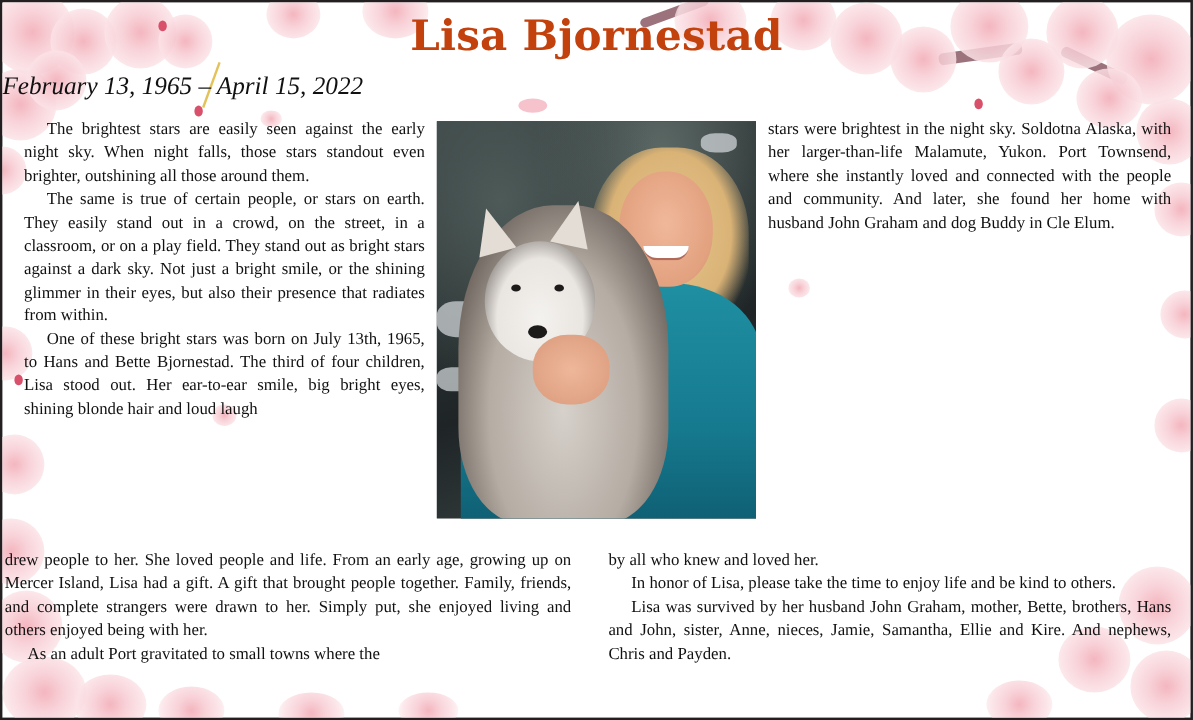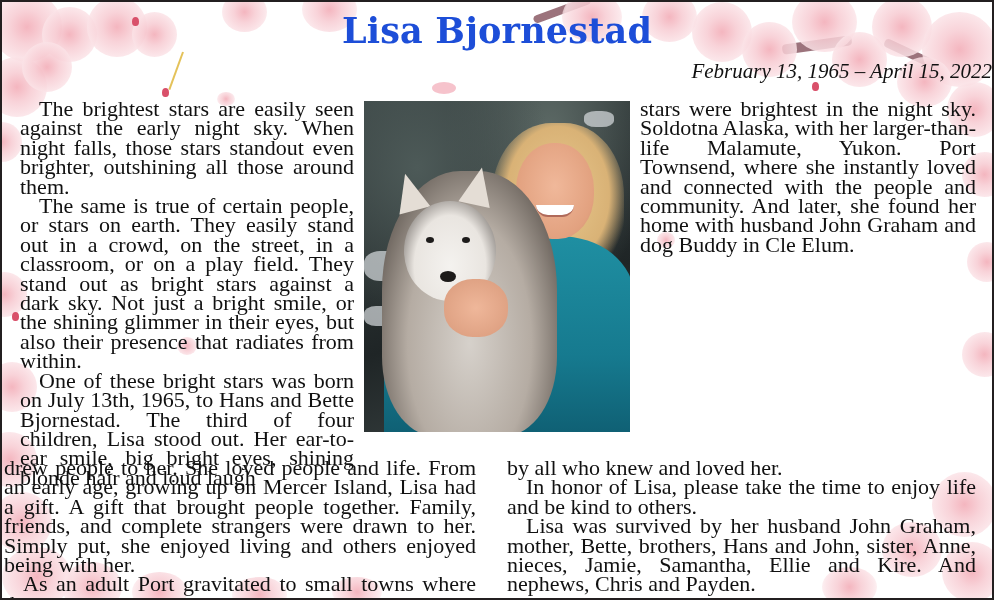--- a/index.html
+++ b/index.html
@@ -14,29 +14,29 @@
       position: absolute; border-radius: 50%;
       background: radial-gradient(circle at 50% 50%, #f2a9b4 0%, #f7cbd2 35%, #fbe3e7 70%, rgba(255,255,255,0) 100%);
       opacity: 0.85;
     }
     .branch { position: absolute; background: #7b4450; border-radius: 4px; opacity: 0.75; }
     .stem { position: absolute; width: 2px; background: #e4c25a; transform-origin: top; }
     .bud { position: absolute; width: 7px; height: 9px; border-radius: 50% 50% 45% 45%; background: #d9506a; }
 
     .title {
       position: absolute; left: 0; right: 0; top: 8px; text-align: center;
-      font-family: "DejaVu Serif", serif; font-size: 35px; color: #1d4ed8;
+      font-family: "DejaVu Serif", serif; font-size: 35px; color: #c2410c;
       letter-spacing: 0.2px;
     }
     .dates {
-      position: absolute; left: 0; right: 0; top: 57px; text-align: right;
+      position: absolute; left: 0; right: 0; top: 57px; text-align: left;
       font-family: "Liberation Serif", serif; font-style: italic; font-size: 21px; color: #111;
     }
     .text {
-      font-family: "Liberation Serif", serif; font-size: 22px; line-height: 19.4px; color: #111;
+      font-family: "Liberation Serif", serif; font-size: 14px; line-height: 19.4px; color: #111;
       text-align: justify; position: absolute;
     }
     .text p { text-indent: 19px; }
     .text p.noindent { text-indent: 0; }
     .col-left { left: 18px; top: 97px; width: 334px; }
     .col-right { left: 638px; top: 97px; width: 336px; }
     .col-bottom-left { left: 2px; top: 456px; width: 472px; }
     .col-bottom-right { left: 505px; top: 456px; width: 469px; }
 
     .photo {

